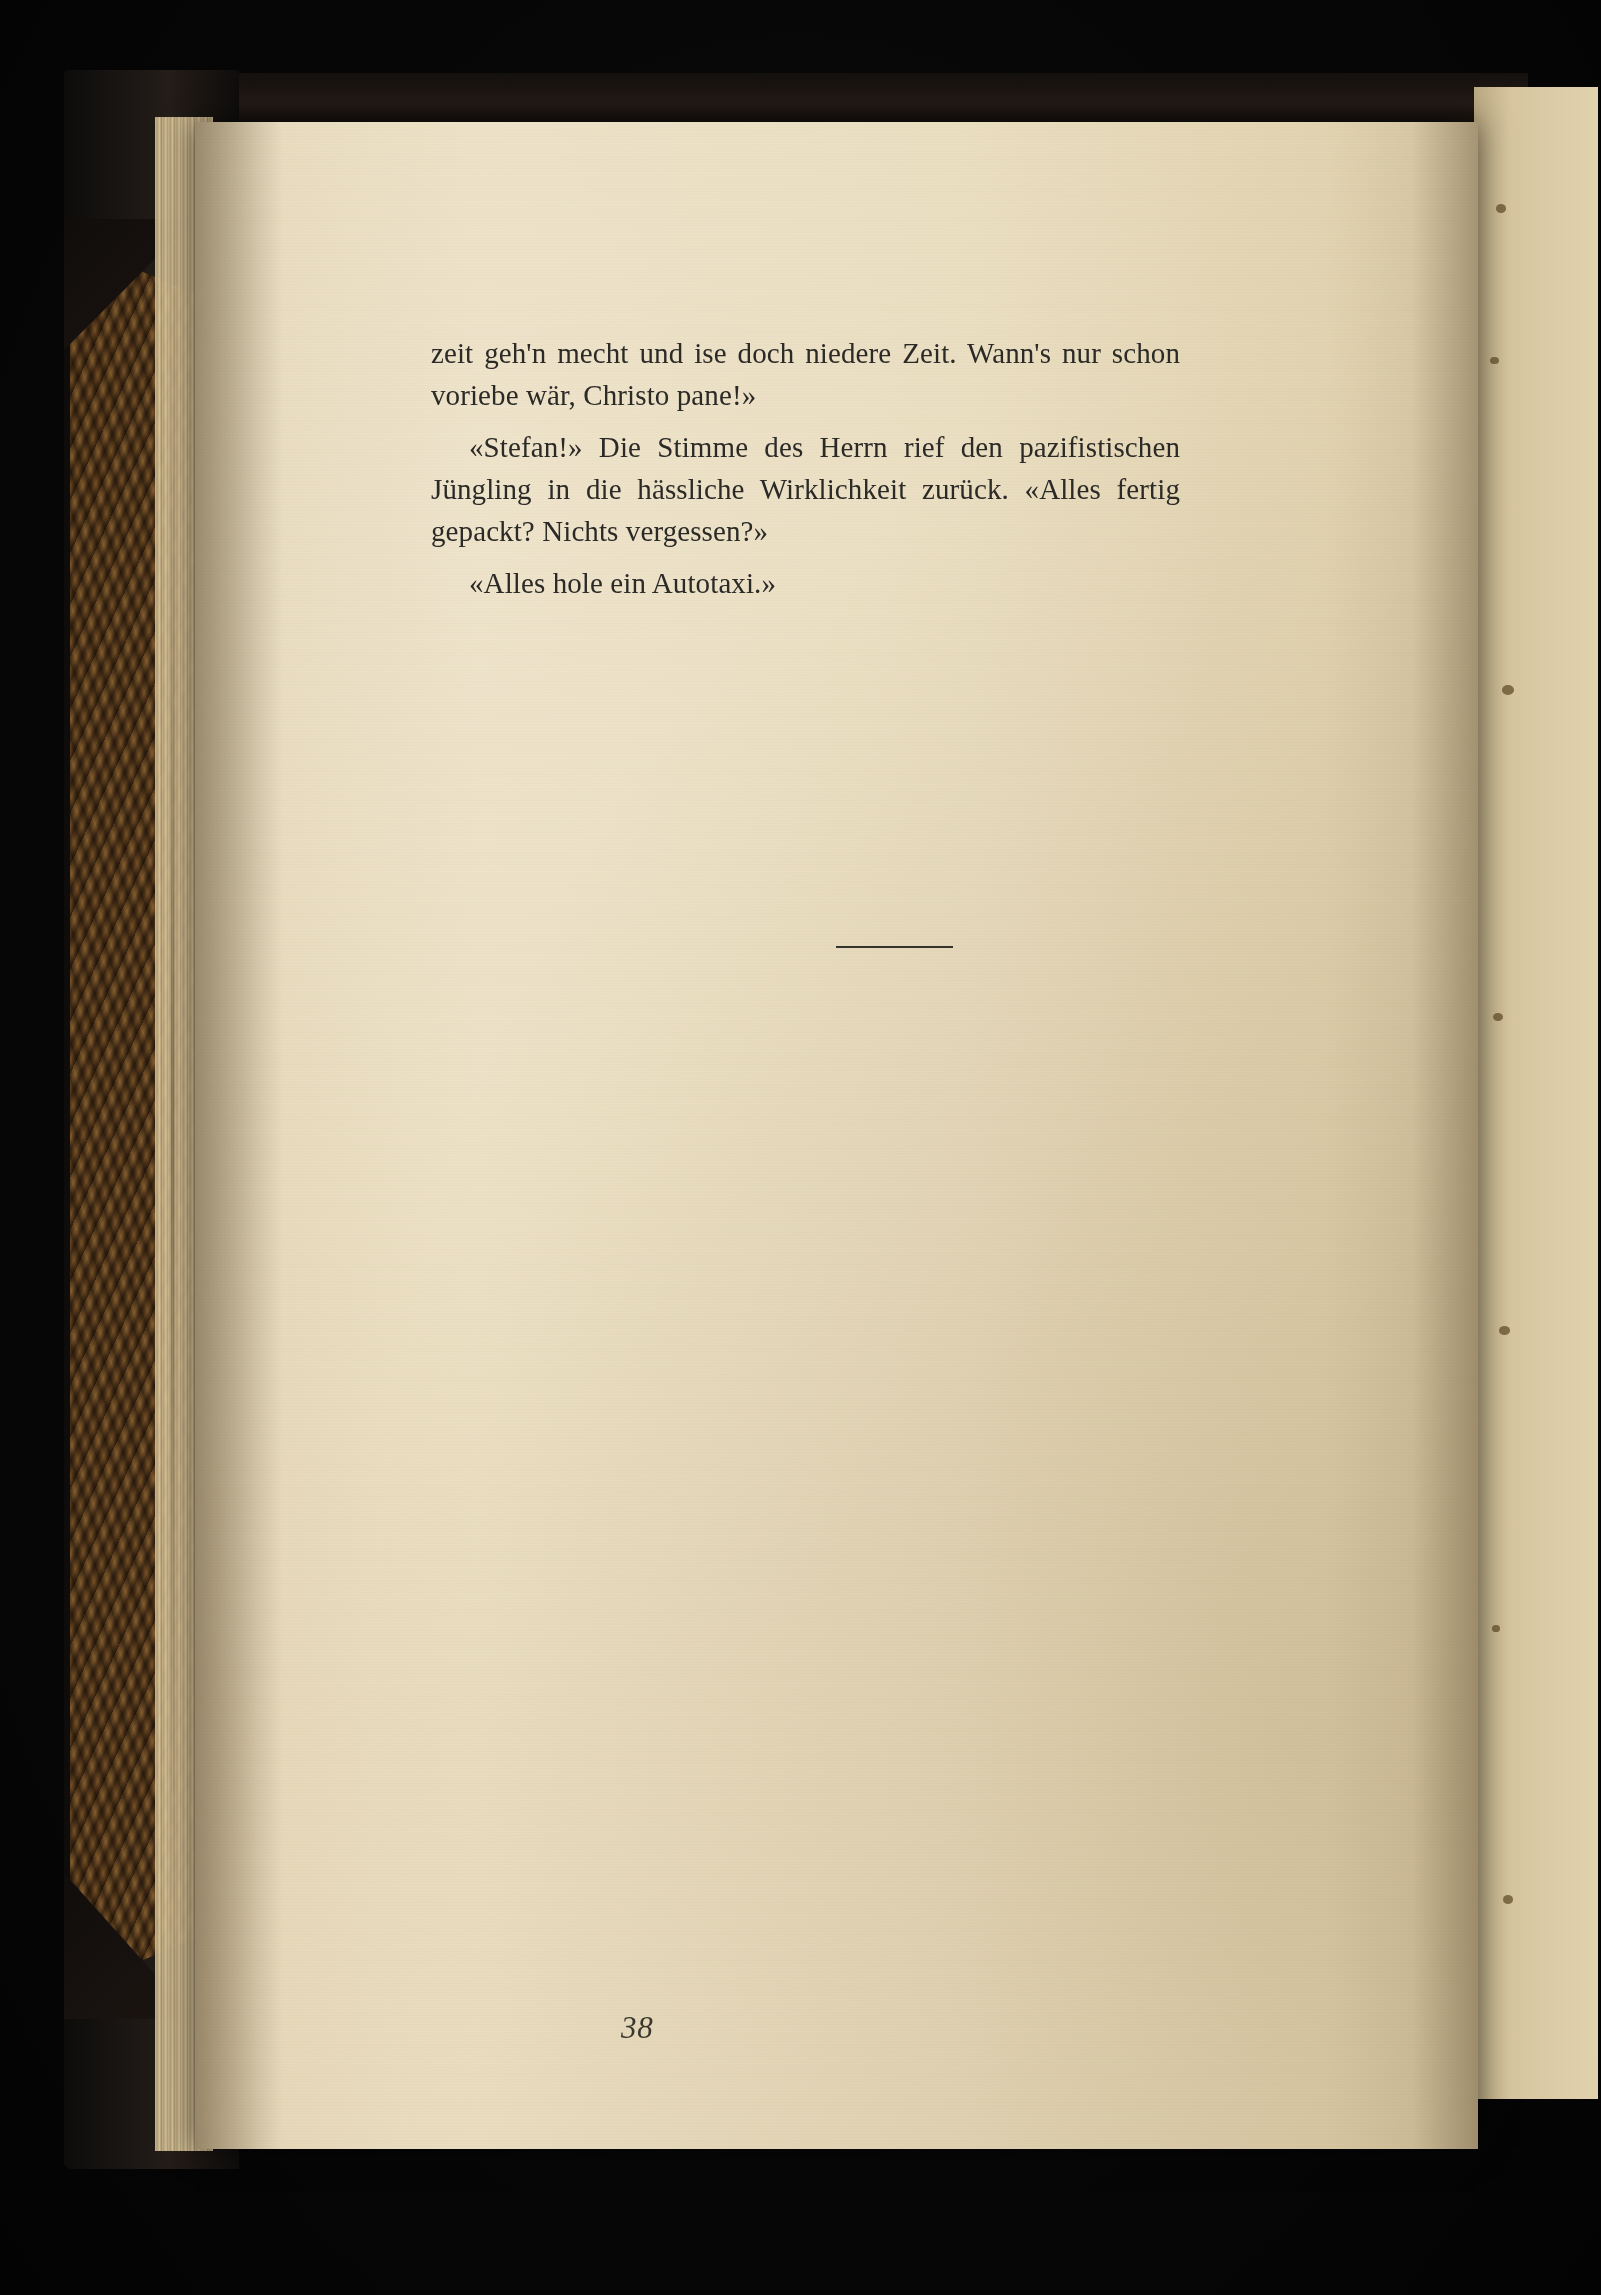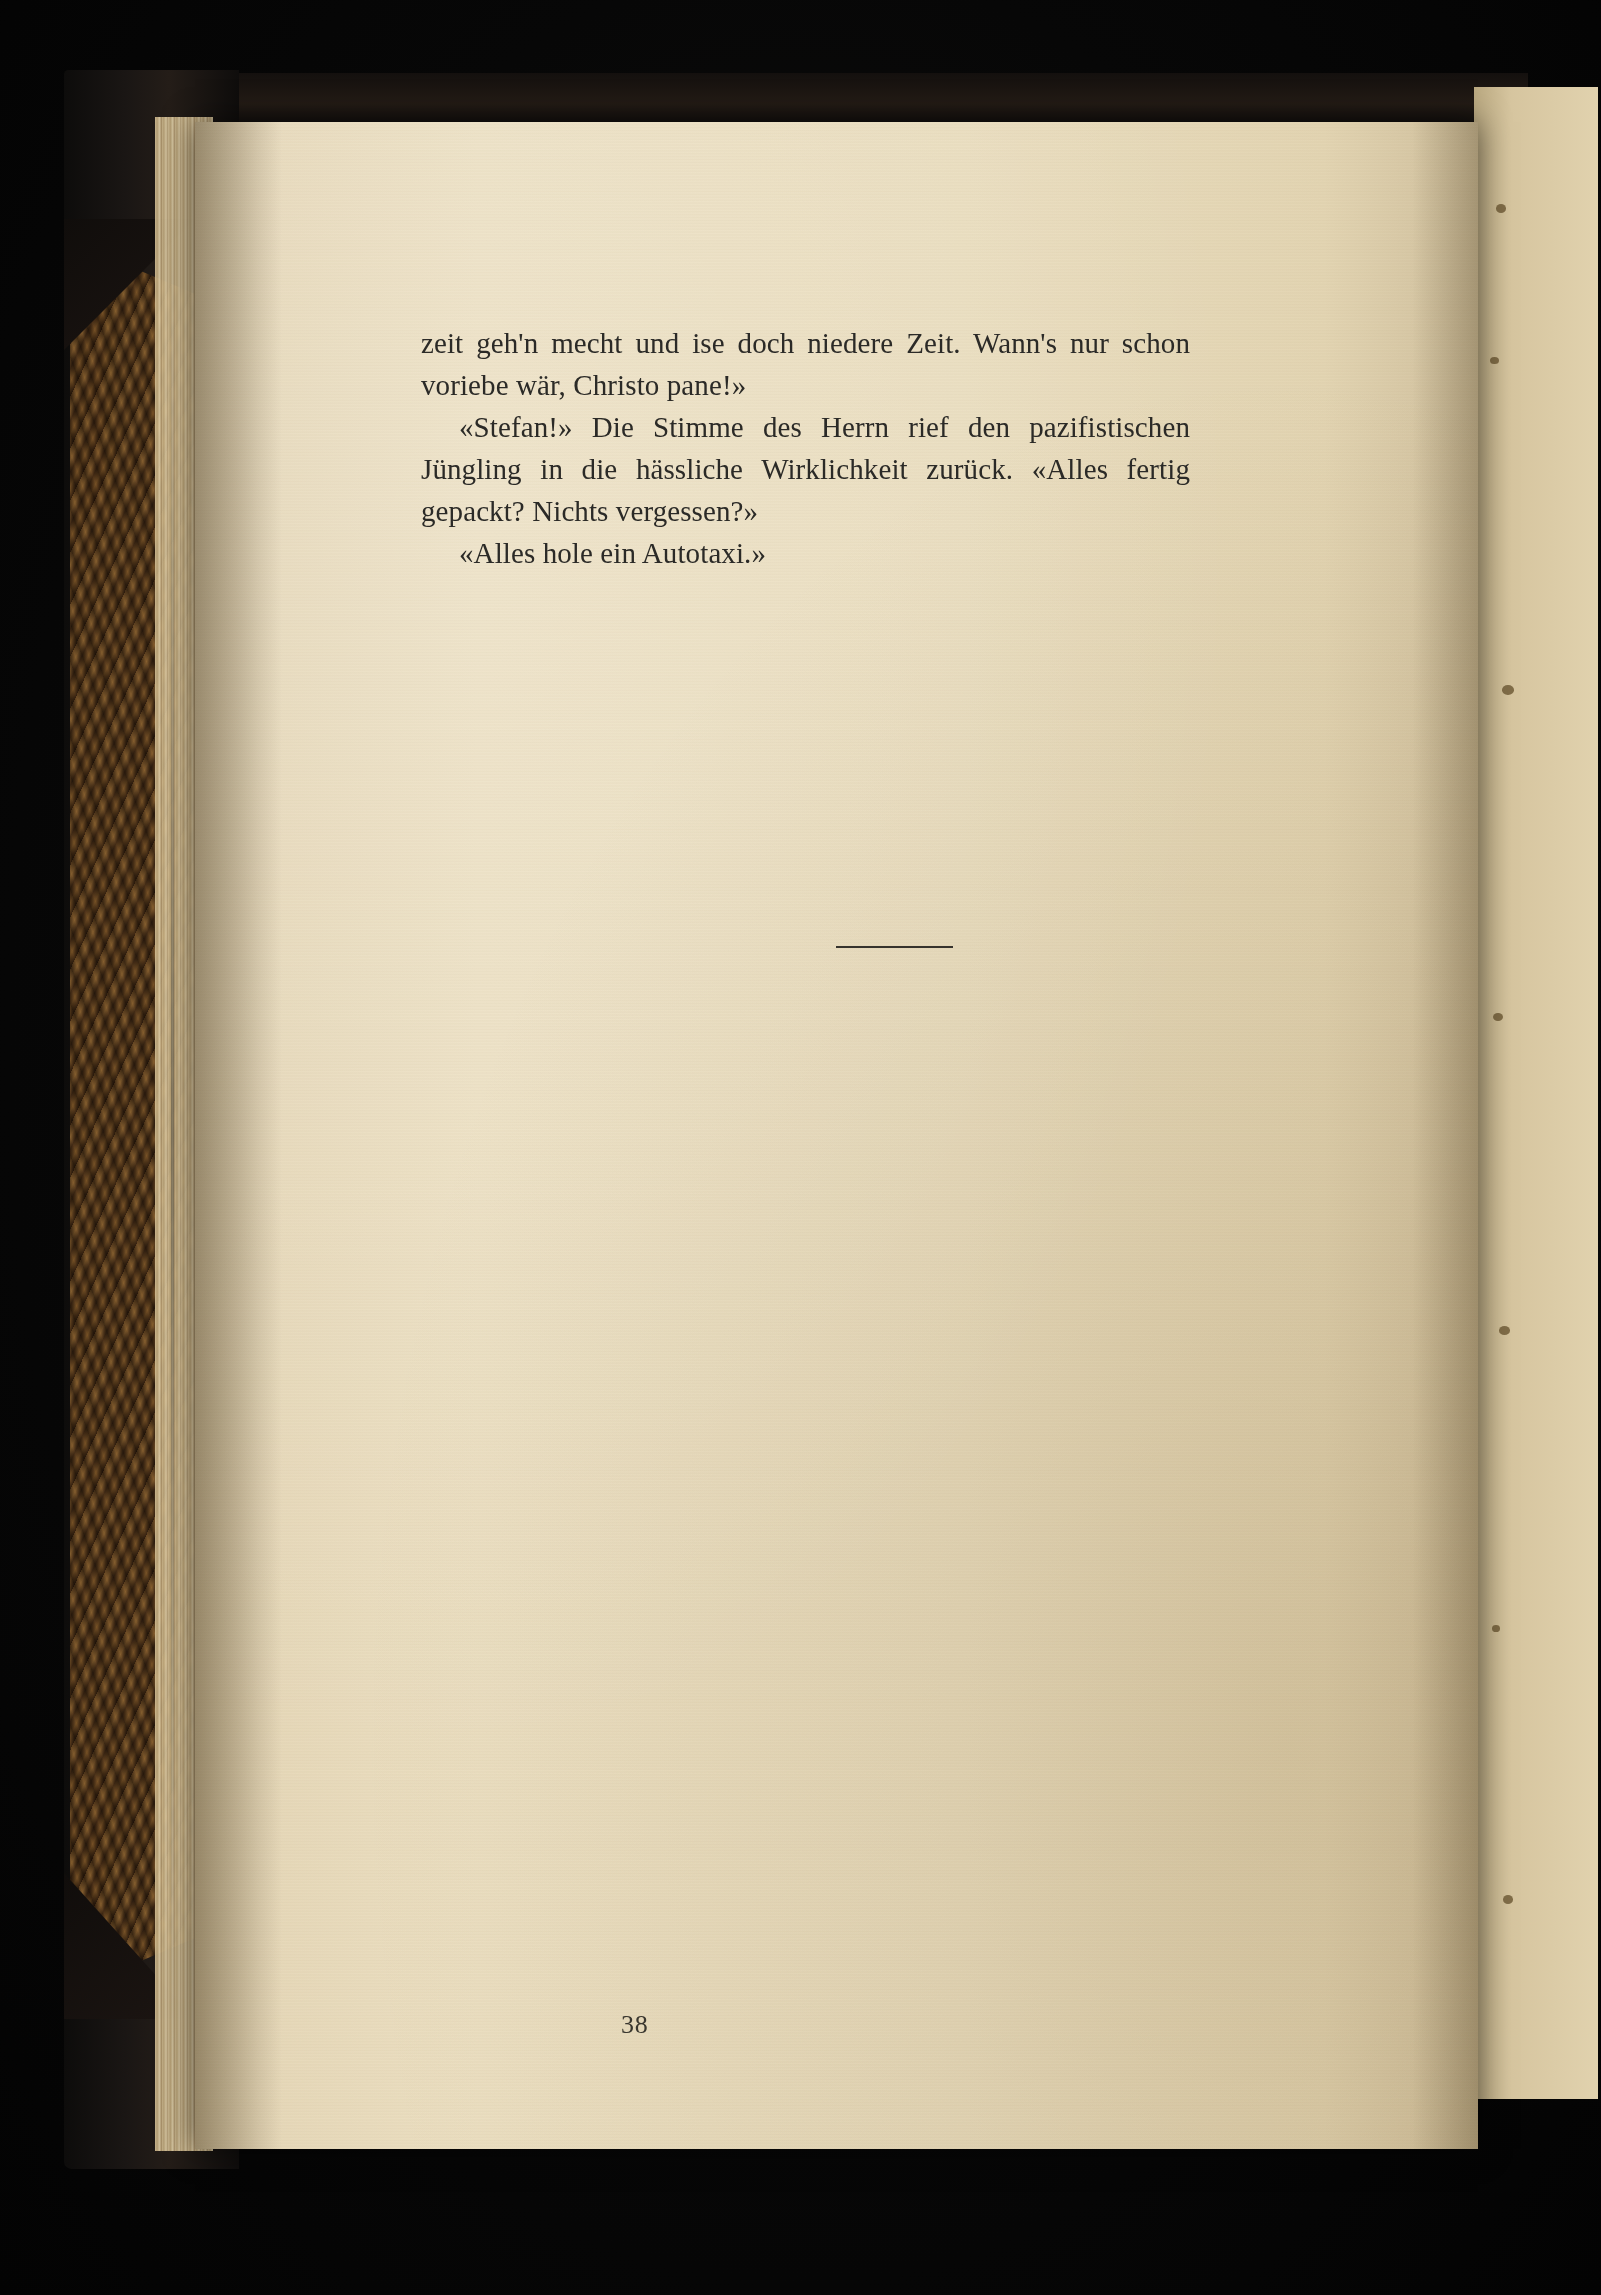--- a/index.html
+++ b/index.html
@@ -153,43 +153,44 @@
     position: absolute;
     left: 226px;
     top: 200px;
     width: 769px;
     color: #2b2a27;
     font-size: 29px;
     line-height: 42px;
     letter-spacing: 0.1px;
   }
   .para {
-    margin: 0;
+    margin: 10px;
     text-align: justify;
     text-justify: inter-word;
   }
   .para.indent { text-indent: 38px; }
   .para.cont { text-indent: 0; }
 
   .divider {
     position: absolute;
     left: 641px;
     top: 824px;
     width: 117px;
     height: 0;
     border-top: 2.9px solid #36332d;
   }
 
   .folio {
     position: absolute;
     left: 426px;
     top: 1888px;
-    font-size: 26px;
+    font-size: 31px;
     color: #3a372f;
     letter-spacing: 0.7px;
+    font-style: italic;
   }
 
   
   .crease {
     position: absolute;
     left: 171px;
     top: 146px;
     width: 2.9px;
     height: 1968px;
     background: linear-gradient(180deg, rgba(0,0,0,0.0), rgba(0,0,0,0.35), rgba(0,0,0,0.0));

